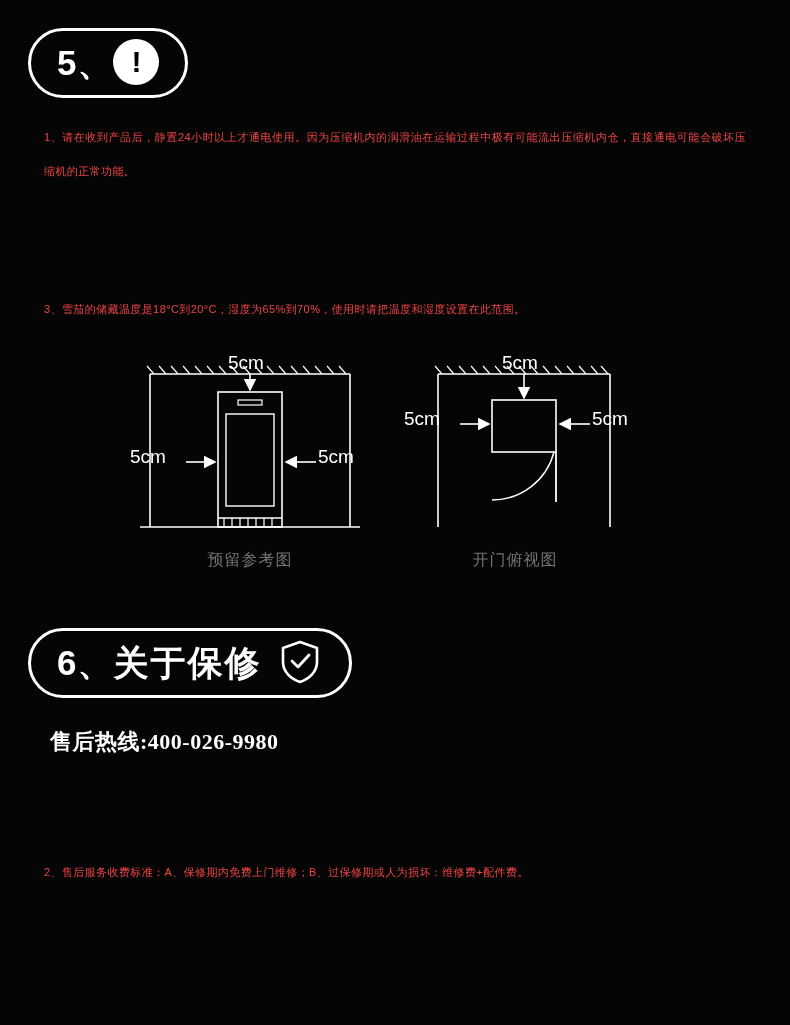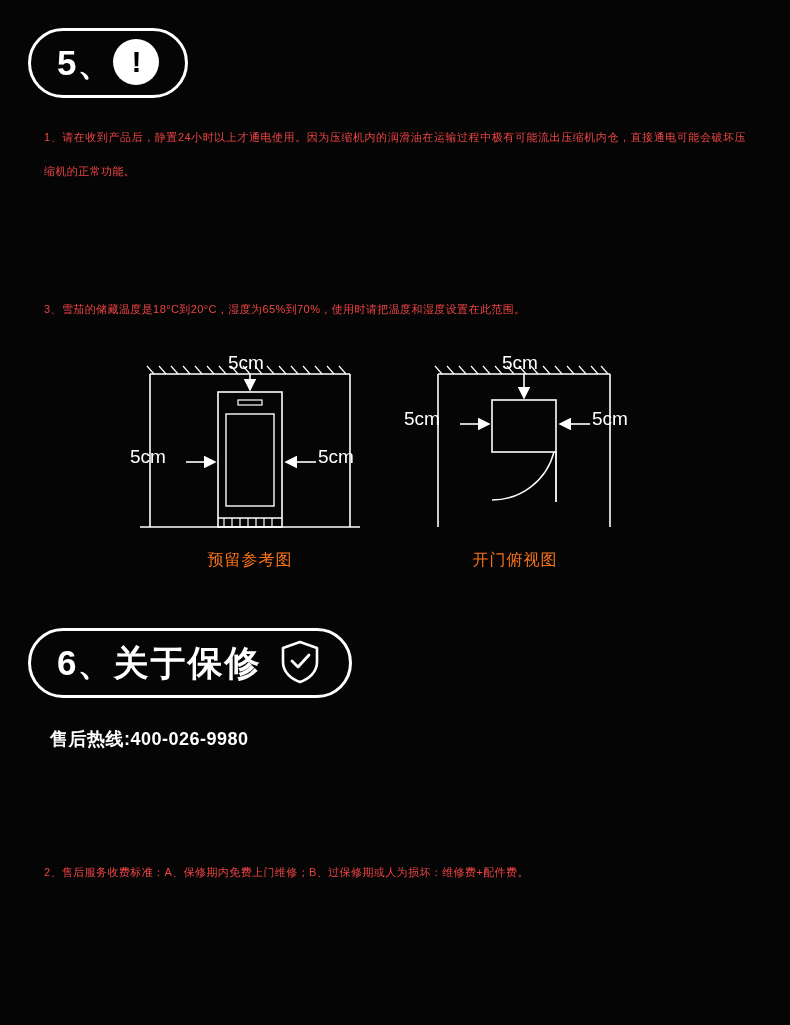--- a/index.html
+++ b/index.html
@@ -87,35 +87,36 @@
   .diagrams {
     position: absolute;
     left: 120px;
     top: 352px;
     width: 560px;
     height: 245px;
   }
   .diagram-caption {
     position: absolute;
     font-size: 16px;
-    color: #f97316;
+    color: #737373;
     letter-spacing: 1px;
     text-align: center;
     width: 200px;
   }
 
   
   .hotline {
     position: absolute;
     left: 50px;
     top: 727px;
-    font-size: 18px;
+    font-size: 22px;
     font-weight: bold;
     color: #ffffff;
     letter-spacing: 0.5px;
+    font-family: Liberation Serif, serif;
   }
   .block-w1 { position: absolute; left: 44px; top: 770px; width: 702px; }
   .block-w2 { position: absolute; left: 44px; top: 855px; width: 702px; }
 
   .hdr5 { position: absolute; left: 28px; top: 28px; }
   .hdr6 { position: absolute; left: 28px; top: 628px; }
 </style>
 </head>
 <body>
 

